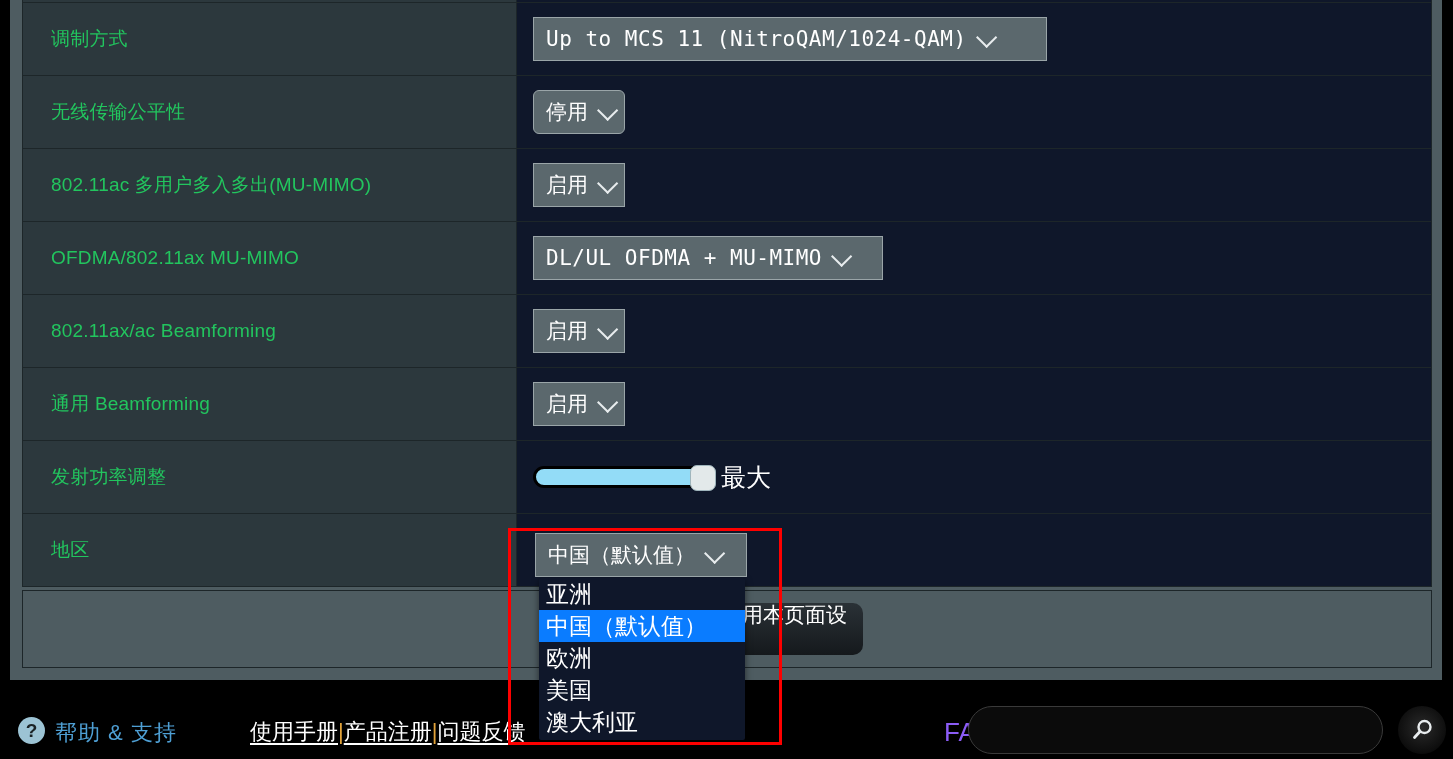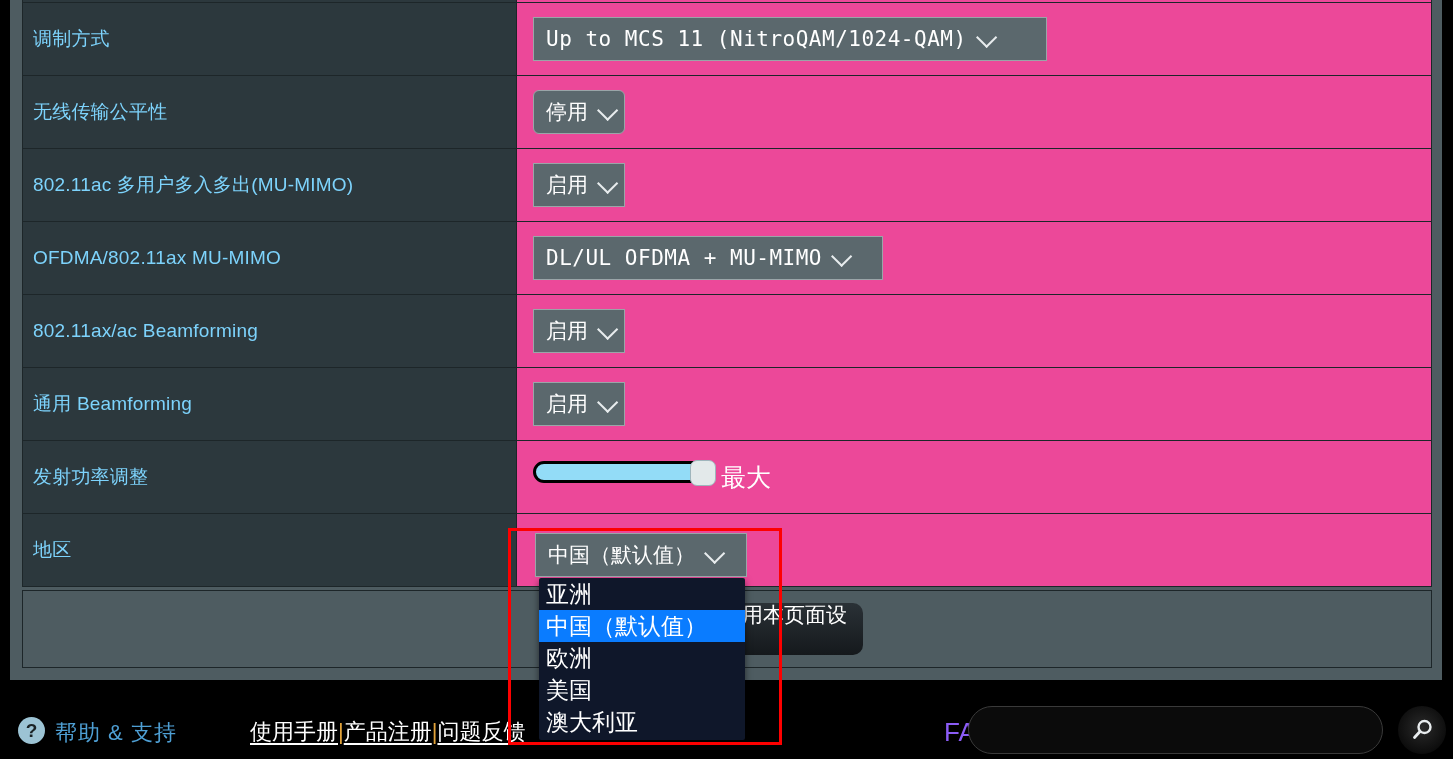--- a/index.html
+++ b/index.html
@@ -49,30 +49,30 @@
   }
   .row.partial { height: 15px; border-top: 1px solid #1d2629; }
 
   .cell-label {
     width: 494px;
     flex: none;
     background: #2c383d;
     box-sizing: border-box;
     display: flex;
     align-items: center;
-    padding-left: 10px;
+    padding-left: 28px;
     border-right: 1px solid #1d2629;
-    color: #7dd3fc;
+    color: #22c55e;
     font-size: 19px;
     letter-spacing: 0.2px;
   }
 
   .cell-value {
     flex: 1;
-    background: #ec4899;
+    background: #0f172a;
     box-sizing: border-box;
     display: flex;
     align-items: center;
     padding-left: 16px;
     position: relative;
   }
 
   
   .select {
     background: #5b686d;
@@ -103,20 +103,21 @@
     height: 13px;
     border-right: 2px solid #e8ecee;
     border-bottom: 2px solid #e8ecee;
     transform: rotate(45deg) translateY(-3px);
     flex: none;
   }
 
   
   .slider-wrap {
     display: flex;
+    align-items: center;
     gap: 16px;
   }
   .slider {
     position: relative;
     width: 172px;
     height: 22px;
     background: #93dcf7;
     border: 3px solid #000000;
     border-radius: 11px;
     box-sizing: border-box;

